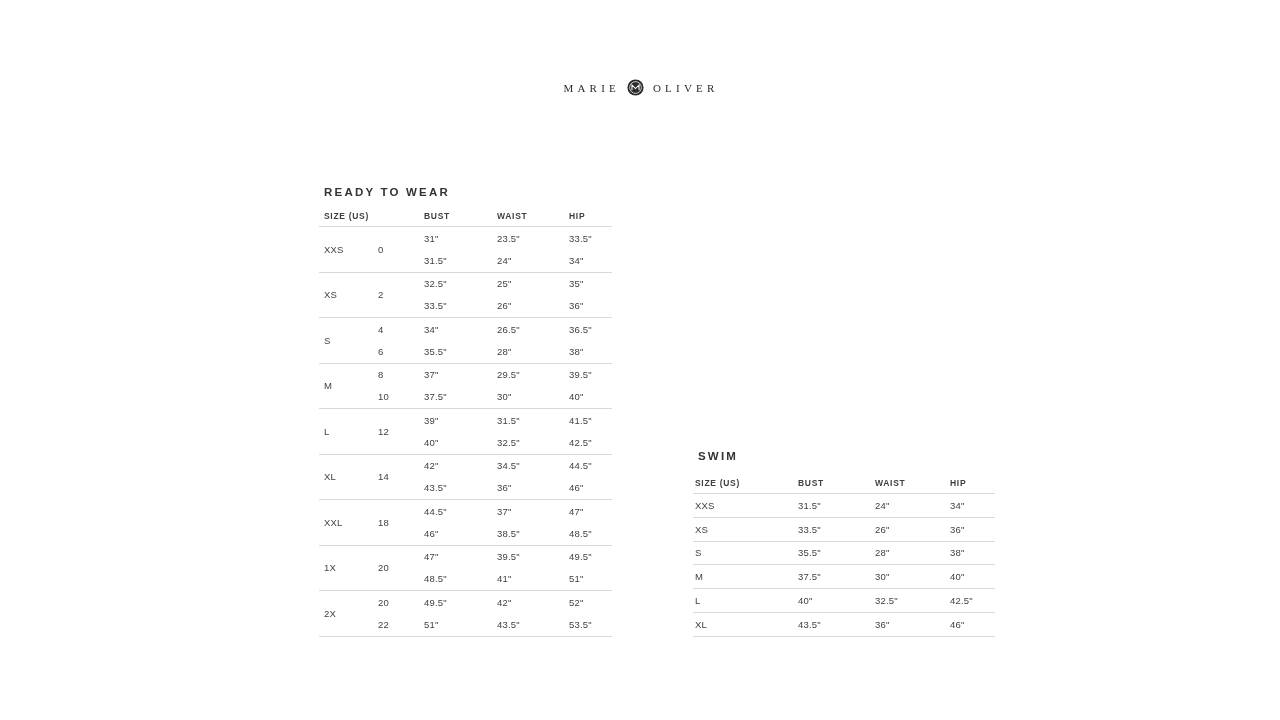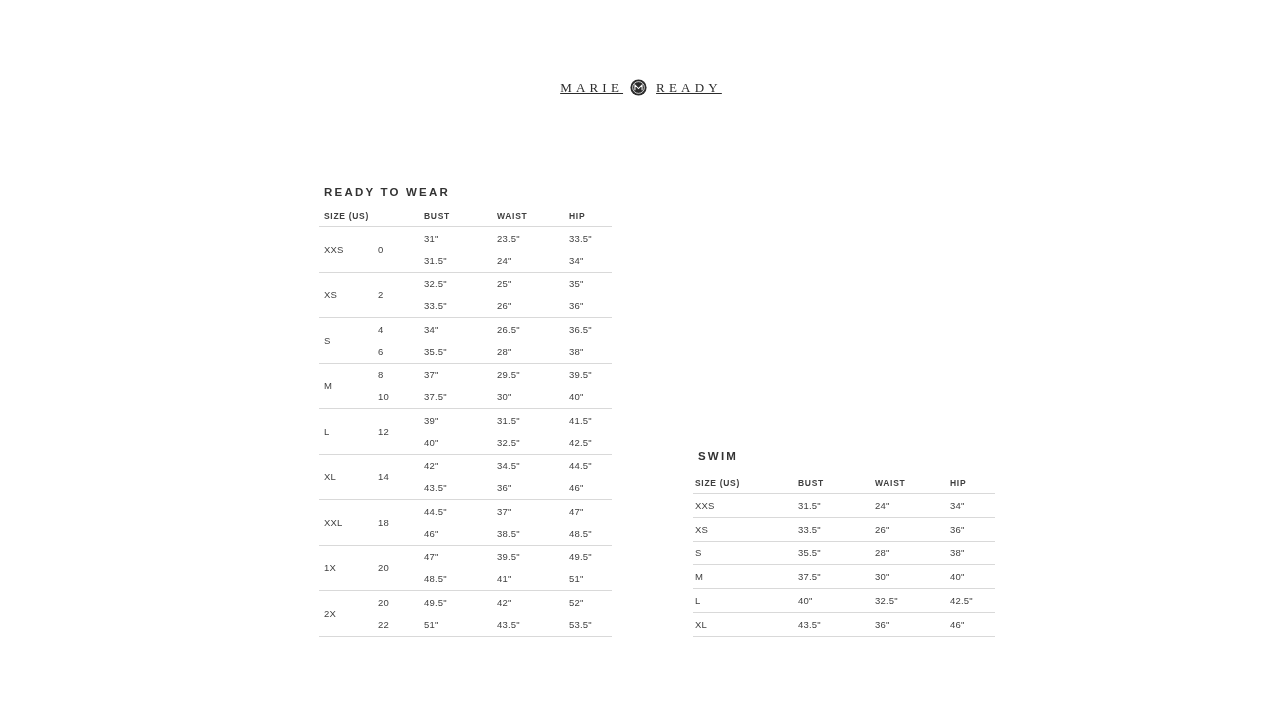--- a/index.html
+++ b/index.html
@@ -6,23 +6,22 @@
   html, body { width: 1280px; height: 720px; background: #ffffff; overflow: hidden; }
   body { position: relative; font-family: "Liberation Sans", sans-serif; color: #3f3f3f; }
 
   
   .logo {
     position: absolute; top: 79px; left: 0; width: 100%;
     display: flex; justify-content: center; align-items: center; gap: 7px;
   }
   .logo .word {
     font-family: "Liberation Serif", serif;
-    font-size: 13px; letter-spacing: 4.2px; color: #2c2c2c; font-weight: 500;
+    font-size: 11px; letter-spacing: 4.2px; color: #2c2c2c; font-weight: 500;
     text-indent: 2px;
-    text-decoration: underline;
   }
   .logo .mono { width: 17px; height: 17px; display: block; }
 
   
   .chart-title {
     font-size: 11.5px; font-weight: 700; letter-spacing: 2.2px;
     color: #333333; padding-left: 5px;
   }
   .hdr-row {
     display: grid; align-items: end;
@@ -68,21 +67,21 @@
 </head>
 <body>
 
 <div class="logo">
   <span class="word">MARIE</span>
   <svg class="mono" viewBox="0 0 20 20">
     <circle cx="10" cy="10" r="9.5" fill="#2b2b2b"></circle>
     <circle cx="10" cy="10" r="6.9" fill="none" stroke="#ffffff" stroke-width="0.9"></circle>
     <path d="M5.8 13.2 L5.8 7 L10 11.2 L14.2 7 L14.2 13.2" stroke="#ffffff" stroke-width="1.2" fill="none"></path>
   </svg>
-  <span class="word">READY</span>
+  <span class="word">OLIVER</span>
 </div>
 
 <section id="rtw">
   <h2 class="chart-title">READY TO WEAR</h2>
   <div class="hdr-row">
     <span class="h1">SIZE (US)</span>
     <span></span>
     <span>BUST</span>
     <span>WAIST</span>
     <span>HIP</span>

